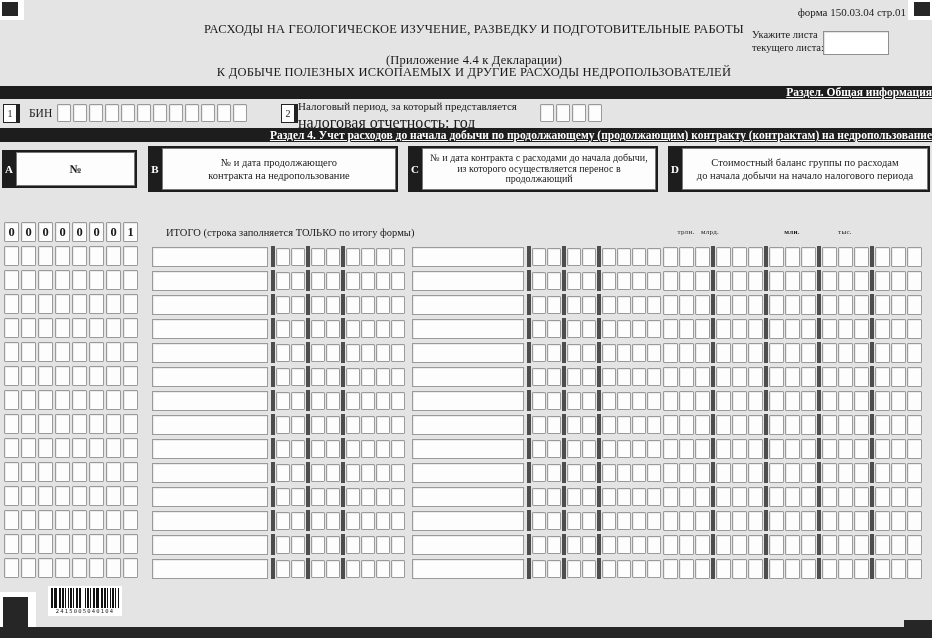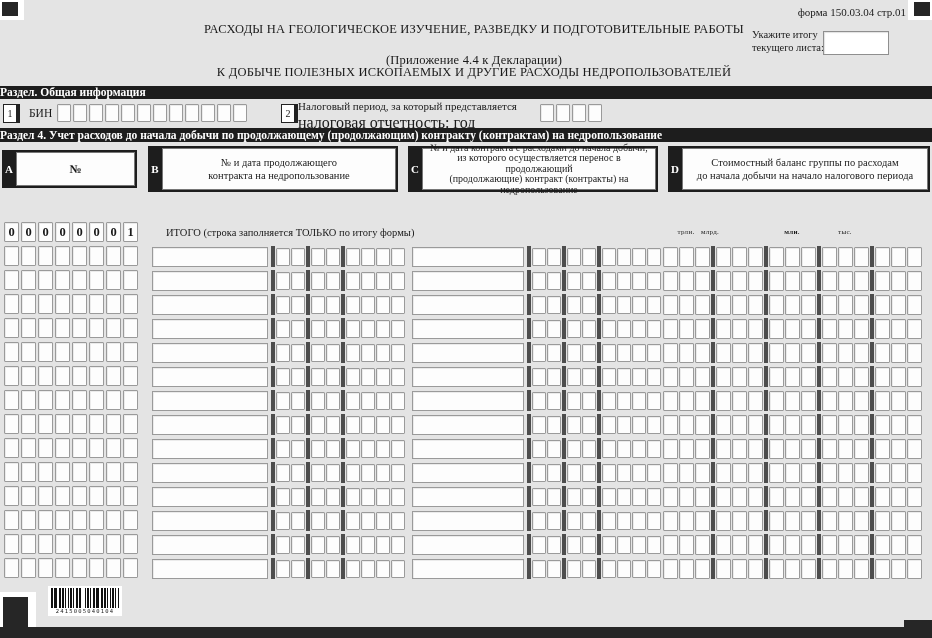--- a/index.html
+++ b/index.html
@@ -2,21 +2,21 @@
 <html><head>
 <meta charset="utf-8">
 <style>
   html,body{margin:0;padding:0;background:#cfcfcf;}
   .page{position:relative;width:932px;height:638px;background:#e4e4e4;overflow:hidden;
         font-family:"Liberation Serif","DejaVu Serif",serif;color:#1a1a1a;}
   .abs{position:absolute;}
   .patch{position:absolute;background:#ffffff;}
   .mark{position:absolute;background:#262626;}
   .bar{position:absolute;left:0;right:0;background:#1d1d1d;color:#ffffff;
-       text-align:left;font-weight:bold;font-size:11.5px;}
+       text-align:right;font-weight:bold;font-size:11.5px;text-decoration:underline;}
   .formcode{position:absolute;right:26px;top:6px;font-size:11px;}
   .title{position:absolute;left:16px;right:0;text-align:center;font-size:12.5px;letter-spacing:.2px;}
   .sheetnote{position:absolute;left:752px;top:29px;font-size:10.5px;line-height:12.5px;}
   .sheetbox{position:absolute;left:823px;top:31px;width:64px;height:22px;background:#fff;
             border:1px solid #8f8f8f;box-shadow:inset 1px 1px 1px rgba(0,0,0,.12);}
   .badge{position:absolute;width:12px;height:17px;background:#fff;border:1px solid #222;
          border-right:4px solid #222;font-size:10px;text-align:center;line-height:17px;}
   .lbl{position:absolute;font-size:11.5px;}
   .cells{position:absolute;display:flex;gap:2px;align-items:center;}
   .cell{width:14px;height:18px;background:#fdfdfd;border:1px solid #9a9a9a;border-radius:1px;
@@ -54,21 +54,21 @@
   <div class="patch" style="left:0;top:0;width:24px;height:20px;"></div>
   <div class="mark" style="left:2px;top:2px;width:16px;height:14px;"></div>
   <div class="patch" style="left:908px;top:0;width:24px;height:20px;"></div>
   <div class="mark" style="left:914px;top:2px;width:16px;height:14px;"></div>
 
   <div class="formcode">форма 150.03.04 стр.01</div>
   <div class="title" style="top:22px;">РАСХОДЫ НА ГЕОЛОГИЧЕСКОЕ ИЗУЧЕНИЕ, РАЗВЕДКУ И ПОДГОТОВИТЕЛЬНЫЕ РАБОТЫ</div>
   <div class="title" style="top:37px;margin-top:28px;">К ДОБЫЧЕ ПОЛЕЗНЫХ ИСКОПАЕМЫХ И ДРУГИЕ РАСХОДЫ НЕДРОПОЛЬЗОВАТЕЛЕЙ</div>
   <div class="title" style="top:53px;">(Приложение 4.4 к Декларации)</div>
   <div class="sheetnote">
-    <div>Укажите итогу</div>
+    <div>Укажите листа</div>
     <div>текущего листа:</div>
   </div>
   <div class="sheetbox"></div>
 
   <div class="bar" style="top:86px;height:13px;line-height:13px;">Раздел. Общая информация</div>
 
   <div class="badge" style="left:3px;top:104px;">1</div>
   <div class="lbl" style="left:29px;top:107px;">БИН</div>
   <div class="cells" style="left:57px;top:104px;" id="bin-cells">
       <div class="cell"></div>
@@ -108,21 +108,20 @@
     <div class="inner">
       <div class="h-line">№ и дата продолжающего</div>
       <div class="h-line">контракта на недропользование</div>
     </div>
   </div>
   <div class="colhead" style="left:408px;top:146px;width:250px;height:46px;">
     <div class="letter">C</div>
     <div class="inner">
       <div class="h-line sm">№ и дата контракта с расходами до начала добычи,</div>
       <div class="h-line sm">из которого осуществляется перенос в продолжающий</div>
-      <div class="h-line sm">(продолжающие) контракт (контракты) на недропользование</div>
     </div>
   </div>
   <div class="colhead" style="left:668px;top:146px;width:262px;height:46px;">
     <div class="letter">D</div>
     <div class="inner">
       <div class="h-line">Стоимостный баланс группы  по расходам</div>
       <div class="h-line">до начала добычи на начало налогового периода</div>
     </div>
   </div>
 

